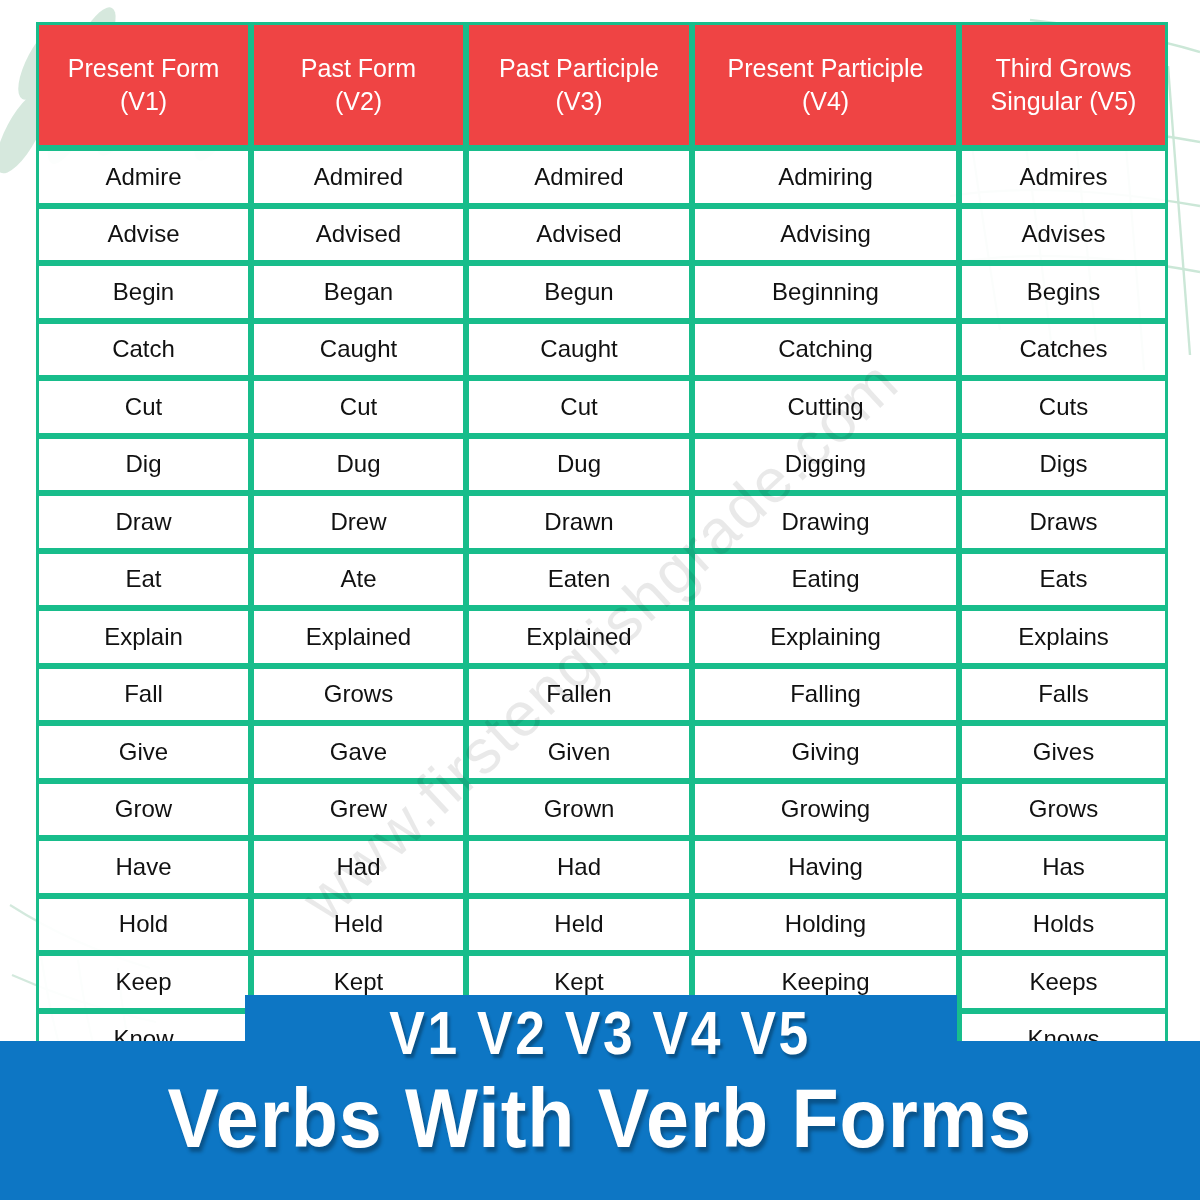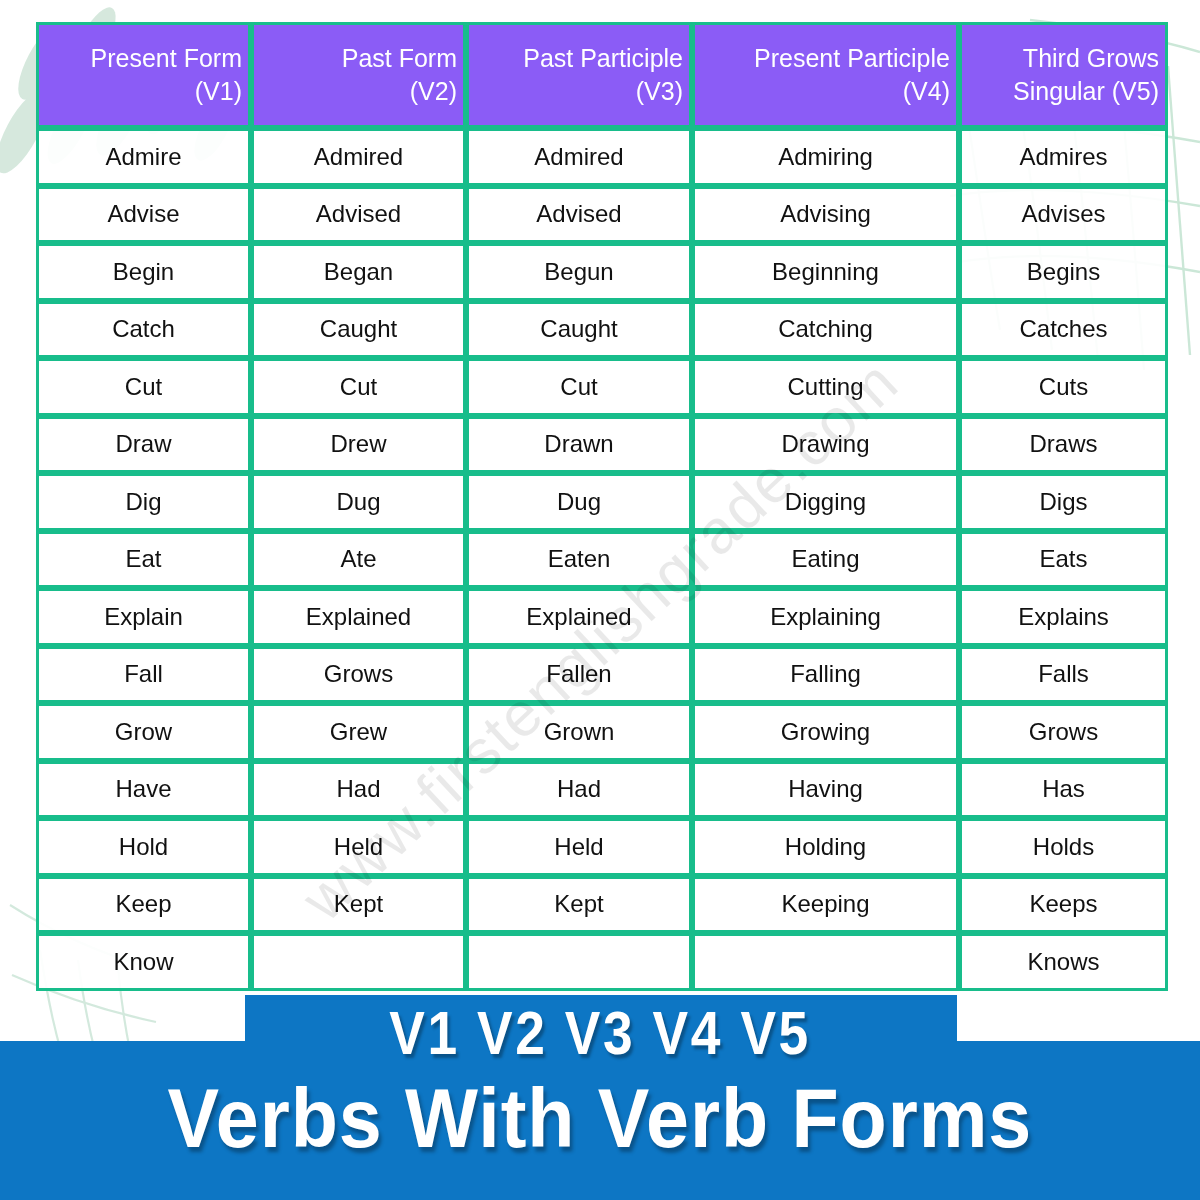--- a/index.html
+++ b/index.html
@@ -54,29 +54,28 @@
     background: transparent;
   }
   #verb-table th,
   #verb-table td {
     border: 3px solid #18bd8b;
     text-align: center;
     vertical-align: middle;
     padding: 0;
   }
   #verb-table th {
-    background: #8b5cf6;
+    background: #ef4444;
     color: #ffffff;
     font-size: 25px;
     font-weight: 400;
     line-height: 1.32;
     height: 92px;
     border-color: #18bd8b;
-    padding: 4px 6px;
-    text-align: right;
+    padding: 14px 6px;
   }
   #verb-table td {
     background: rgba(255, 255, 255, 0.92);
     color: #111111;
     font-size: 24px;
     font-weight: 400;
     height: 51.5px;
   }
   #verb-table col.c1 { width: 215px; }
   #verb-table col.c2 { width: 215px; }
@@ -243,53 +242,60 @@
         <td>Catches</td>
       </tr>
       <tr>
         <td>Cut</td>
         <td>Cut</td>
         <td>Cut</td>
         <td>Cutting</td>
         <td>Cuts</td>
       </tr>
       <tr>
+        <td>Dig</td>
+        <td>Dug</td>
+        <td>Dug</td>
+        <td>Digging</td>
+        <td>Digs</td>
+      </tr>
+      <tr>
         <td>Draw</td>
         <td>Drew</td>
         <td>Drawn</td>
         <td>Drawing</td>
         <td>Draws</td>
       </tr>
       <tr>
-        <td>Dig</td>
-        <td>Dug</td>
-        <td>Dug</td>
-        <td>Digging</td>
-        <td>Digs</td>
-      </tr>
-      <tr>
         <td>Eat</td>
         <td>Ate</td>
         <td>Eaten</td>
         <td>Eating</td>
         <td>Eats</td>
       </tr>
       <tr>
         <td>Explain</td>
         <td>Explained</td>
         <td>Explained</td>
         <td>Explaining</td>
         <td>Explains</td>
       </tr>
       <tr>
         <td>Fall</td>
         <td>Grows</td>
         <td>Fallen</td>
         <td>Falling</td>
         <td>Falls</td>
+      </tr>
+      <tr>
+        <td>Give</td>
+        <td>Gave</td>
+        <td>Given</td>
+        <td>Giving</td>
+        <td>Gives</td>
       </tr>
       <tr>
         <td>Grow</td>
         <td>Grew</td>
         <td>Grown</td>
         <td>Growing</td>
         <td>Grows</td>
       </tr>
       <tr>
         <td>Have</td>

